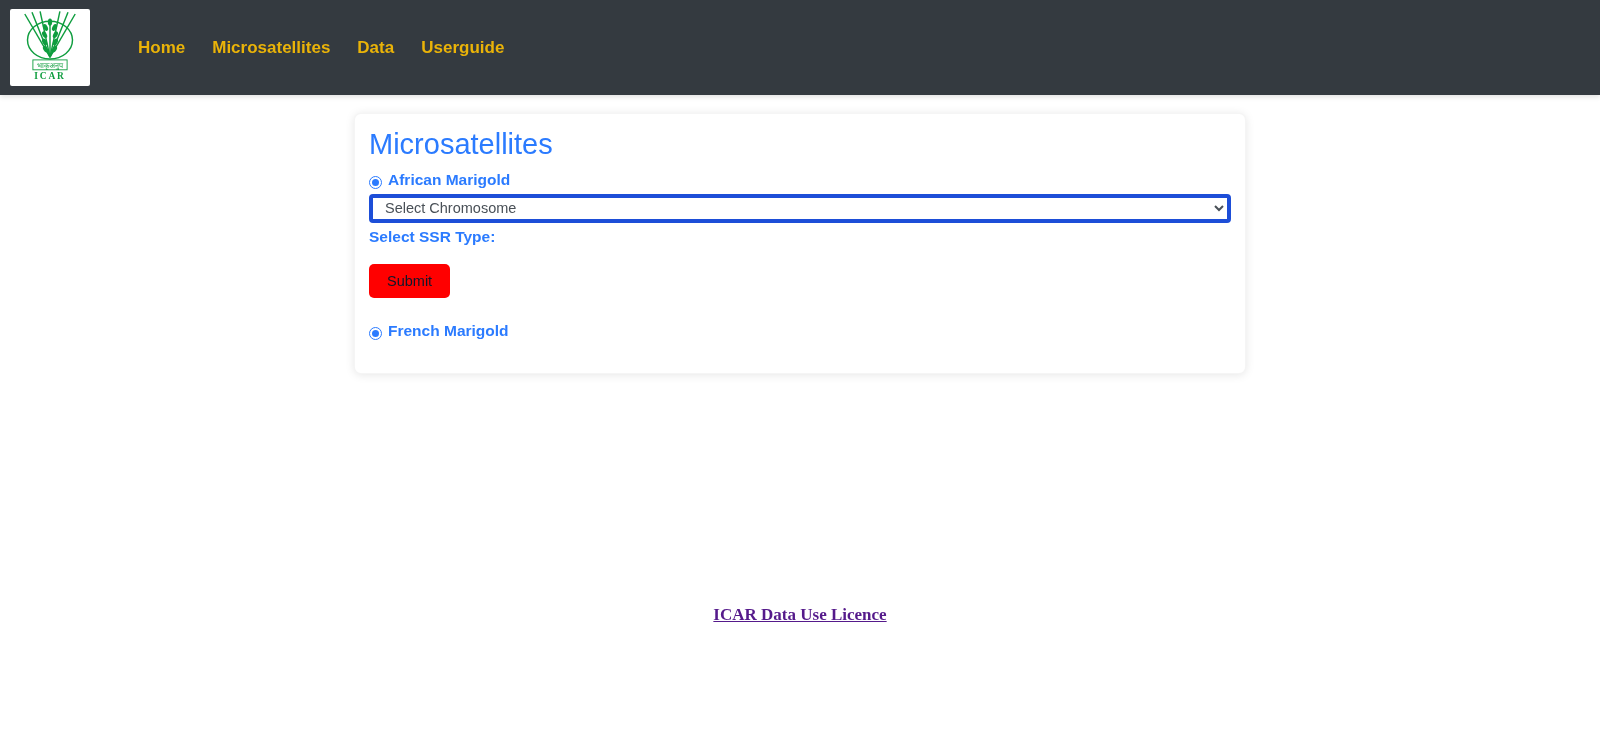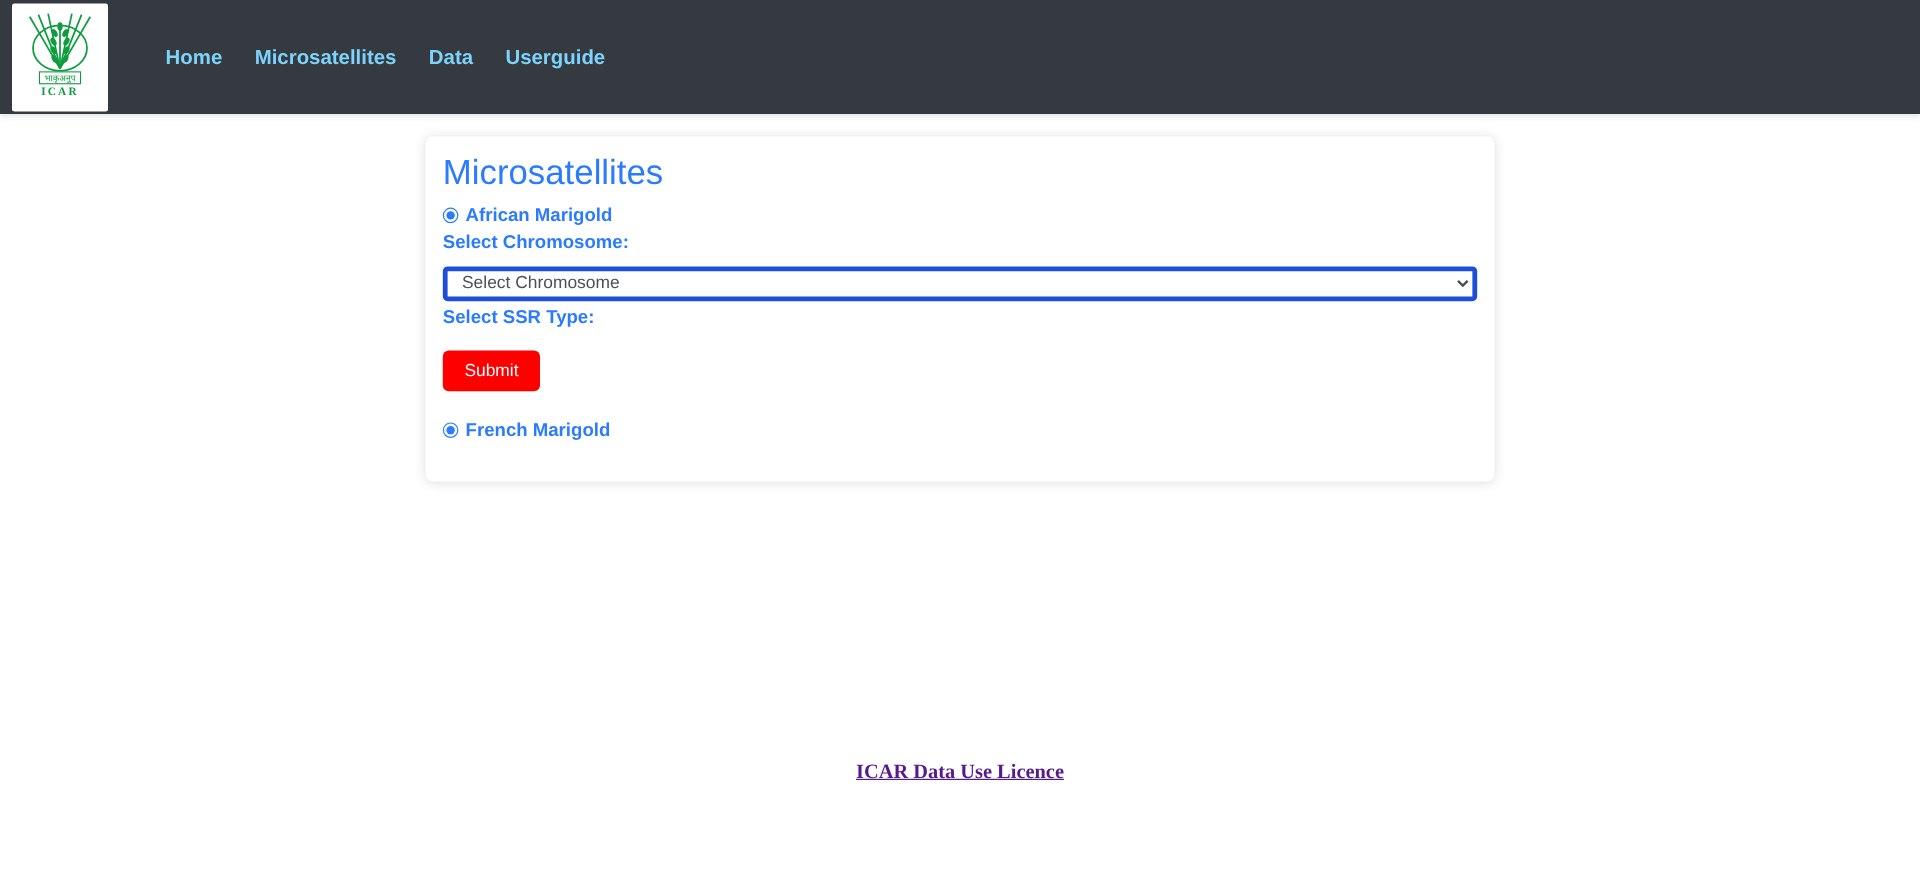--- a/index.html
+++ b/index.html
@@ -9,36 +9,36 @@
   
   .navbar {
     height: 95px;
     background: #343a40;
     display: flex;
     align-items: center;
     padding-left: 10px;
     box-shadow: 0 2px 5px rgba(0,0,0,0.12);
   }
   .brand-box {
-    width: 80px; height: 90px;
+    width: 80px; height: 77px;
     background: #ffffff;
     border-radius: 2px;
     display: flex; align-items: center; justify-content: center;
     flex: 0 0 auto;
     cursor: pointer;
   }
   .nav-menu {
     list-style: none;
     display: flex;
     align-items: center;
     margin-left: 48px;
     gap: 27px;
   }
   .nav-menu a {
-    color: #7dd3fc;
+    color: #eab308;
     text-decoration: none;
     font-size: 17px;
     font-weight: 700;
     cursor: pointer;
   }
 
   
   .main-wrap { width: 100%; }
   .card {
     width: 892px;
@@ -51,21 +51,21 @@
   }
   .card-title {
     color: #2b7bff;
     font-size: 29px;
     font-weight: 400;
     line-height: 1.2;
     margin-bottom: 9px;
   }
   .radio-row {
     display: flex;
-    align-items: center;
+    align-items: flex-end;
     gap: 6px;
     margin-bottom: 5px;
   }
   .radio-row input[type="radio"] {
     appearance: none;
     -webkit-appearance: none;
     width: 13px; height: 13px;
     border: 1.5px solid #2b7bff;
     border-radius: 50%;
     position: relative;
@@ -102,21 +102,21 @@
     font-family: "Liberation Sans", sans-serif;
     font-size: 14.5px;
     padding: 0 8px;
     margin-bottom: 5px;
     cursor: pointer;
   }
   .submit-btn {
     display: inline-block;
     margin-top: 8px;
     background: #ff0000;
-    color: #ffffff;
+    color: #0f172a;
     border: none;
     border-radius: 5px;
     padding: 9px 18px;
     font-family: "Liberation Sans", sans-serif;
     font-size: 14.5px;
     cursor: pointer;
   }
   .french-row { margin-top: 24px; margin-bottom: 0; }
 
   
@@ -180,21 +180,20 @@
 
 <div class="main-wrap">
   <section class="card">
     <h2 class="card-title">Microsatellites</h2>
 
     <div class="radio-row">
       <input type="radio" name="african" checked="" style="">
       <span class="radio-label">African Marigold</span>
     </div>
 
-    <div class="field-label">Select Chromosome:</div>
     <select class="form-select">
       <option>Select Chromosome</option>
     </select>
 
     <div class="field-label">Select SSR Type:</div>
 
     <button class="submit-btn">Submit</button>
 
     <div class="radio-row french-row">
       <input type="radio" name="french" checked="" style="">

